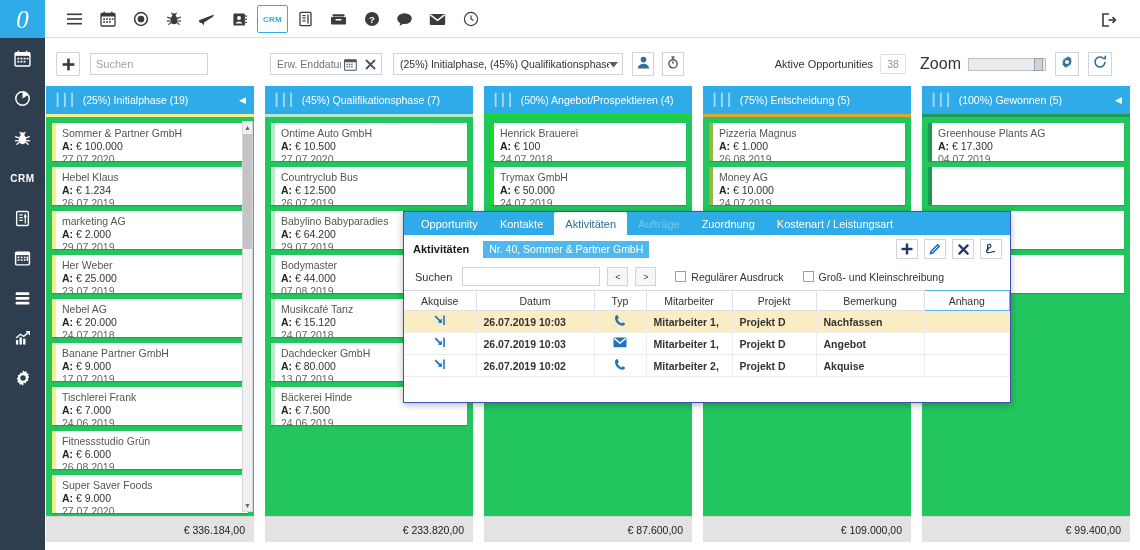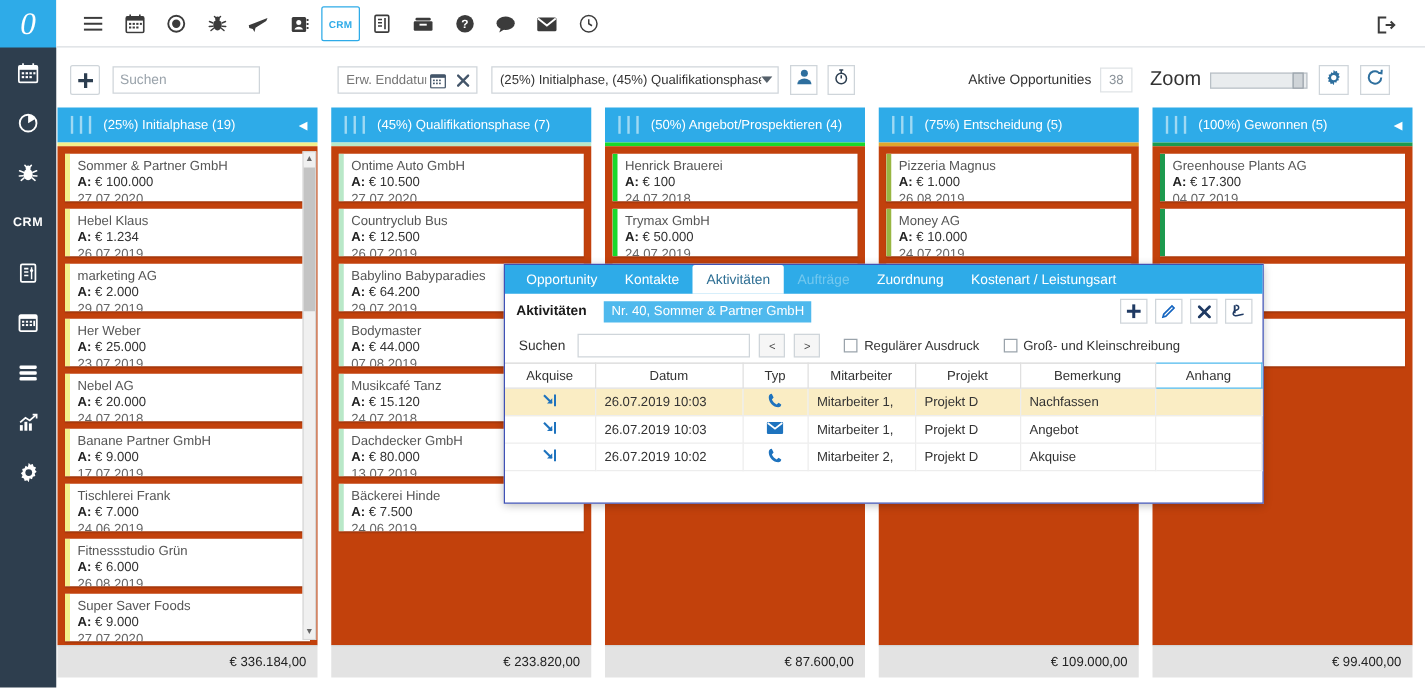--- a/index.html
+++ b/index.html
@@ -146,21 +146,21 @@
     height: 28px; background: #2eabe8; color: #fff;
     display: flex; align-items: center; padding: 0 8px;
     font-size: 10.5px;
   }
   .col-grip { margin-right: 7px; letter-spacing: 0px; color: #9fd9f3; font-size: 12px; }
   .col-title { flex: 1; white-space: nowrap; overflow: hidden; }
   .col-collapse { font-size: 9px; color: #fff; }
   .col-accent { height: 3px; }
   .col-body {
     position: relative;
-    height: 399px; background: #c2410c;
+    height: 399px; background: #22c55e;
     padding: 6px 6px 0 6px;
     overflow: hidden;
   }
   .col-footer {
     height: 26px; background: #e3e3e3;
     display: flex; align-items: center; justify-content: flex-end;
     padding-right: 9px; font-size: 10.5px; color: #222;
     border-top: 1px solid #d4d4d4;
   }
   .card {
@@ -263,20 +263,21 @@
   #modal-table { width: 100%; border-collapse: collapse; }
   #modal-table th {
     height: 20px; font-size: 10.5px; font-weight: normal; color: #333;
     background: #fff; border: 1px solid #e0e0e0; border-left: 0; border-top: 1px solid #d8d8d8;
   }
   #modal-table th.sel { border: 1px solid #4fb9ed; }
   #modal-table td {
     height: 22px; font-size: 10.5px; color: #333;
     border: 1px solid #ededed; border-left: 0;
     padding: 0 7px;
+    font-weight: bold;
   }
   #modal-table tr.hl td { background: #faedc4; }
   #modal-table td.c, #modal-table th.c { text-align: center; padding: 0; }
   .dir-icon { color: #1e73be; }
   .type-icon { color: #1e73be; }
 </style>
 </head>
 <body>
 
 <div id="left-rail">

